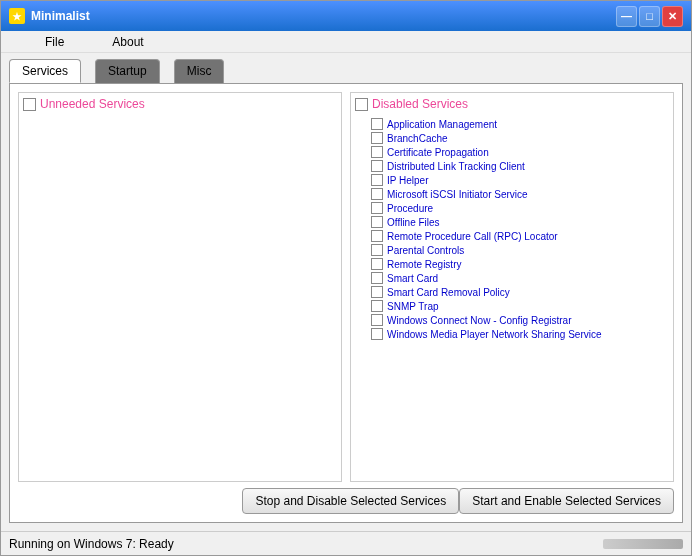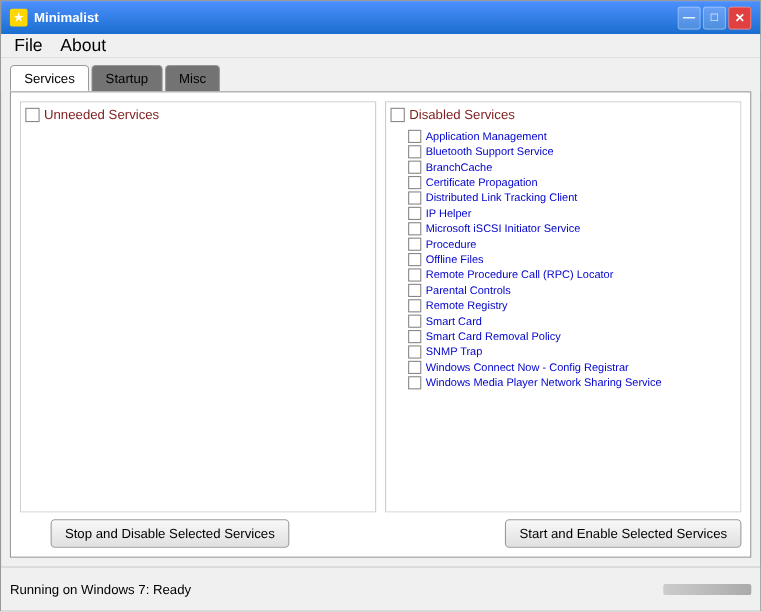--- a/index.html
+++ b/index.html
@@ -80,29 +80,31 @@
       display: flex;
       align-items: center;
       padding: 0 4px;
       border-bottom: 1px solid #ddd;
       flex-shrink: 0;
     }
 
     .menu-item {
       padding: 2px 8px;
       cursor: pointer;
-      font-size: 16px;
+      font-size: 12px;
       border-radius: 2px;
+      margin-left: 32px;
     }
 
     .tab-bar {
       display: flex;
       padding: 6px 8px 0 8px;
       background: #f0f0f0;
       flex-shrink: 0;
+      gap: 12px;
     }
 
     .tab {
       padding: 4px 12px;
       border: 1px solid #999;
       border-bottom: none;
       background: #737373;
       cursor: pointer;
       border-radius: 4px 4px 0 0;
       font-size: 12px;
@@ -140,21 +142,21 @@
       overflow-y: auto;
       padding: 4px;
     }
 
     .panel-header {
       display: flex;
       align-items: center;
       gap: 4px;
       margin-bottom: 6px;
       font-size: 12px;
-      color: #7f1d1d;
+      color: #ec4899;
     }
 
     .checkbox {
       width: 13px;
       height: 13px;
       border: 1px solid #888;
       background: white;
       flex-shrink: 0;
       display: inline-block;
     }
@@ -173,37 +175,37 @@
       height: 12px;
     }
 
     .service-label {
       color: #0000cc;
       cursor: pointer;
     }
 
     .button-row {
       display: flex;
-      justify-content: space-between;
+      justify-content: flex-end;
       padding: 6px 0 0 0;
       flex-shrink: 0;
       margin-left: 28px;
     }
 
     .action-btn {
       padding: 5px 12px;
       border: 1px solid #999;
       background: linear-gradient(to bottom, #f8f8f8, #e0e0e0);
       cursor: pointer;
       border-radius: 4px;
       font-size: 12px;
     }
 
     .status-bar {
-      height: 40px;
+      height: 24px;
       background: #f0f0f0;
       border-top: 1px solid #ccc;
       display: flex;
       align-items: center;
       padding: 0 8px;
       font-size: 12px;
       flex-shrink: 0;
       justify-content: space-between;
     }
 
@@ -257,24 +259,20 @@
           <span class="checkbox"></span>
           <span>Disabled Services</span>
         </div>
         <div id="services-list">
             <div class="service-item">
               <span class="checkbox"></span>
               <span class="service-label">Application Management</span>
             </div>
             <div class="service-item">
               <span class="checkbox"></span>
-              <span class="service-label">Bluetooth Support Service</span>
-            </div>
-            <div class="service-item">
-              <span class="checkbox"></span>
               <span class="service-label">BranchCache</span>
             </div>
             <div class="service-item">
               <span class="checkbox"></span>
               <span class="service-label">Certificate Propagation</span>
             </div>
             <div class="service-item">
               <span class="checkbox"></span>
               <span class="service-label">Distributed Link Tracking Client</span>
             </div>

